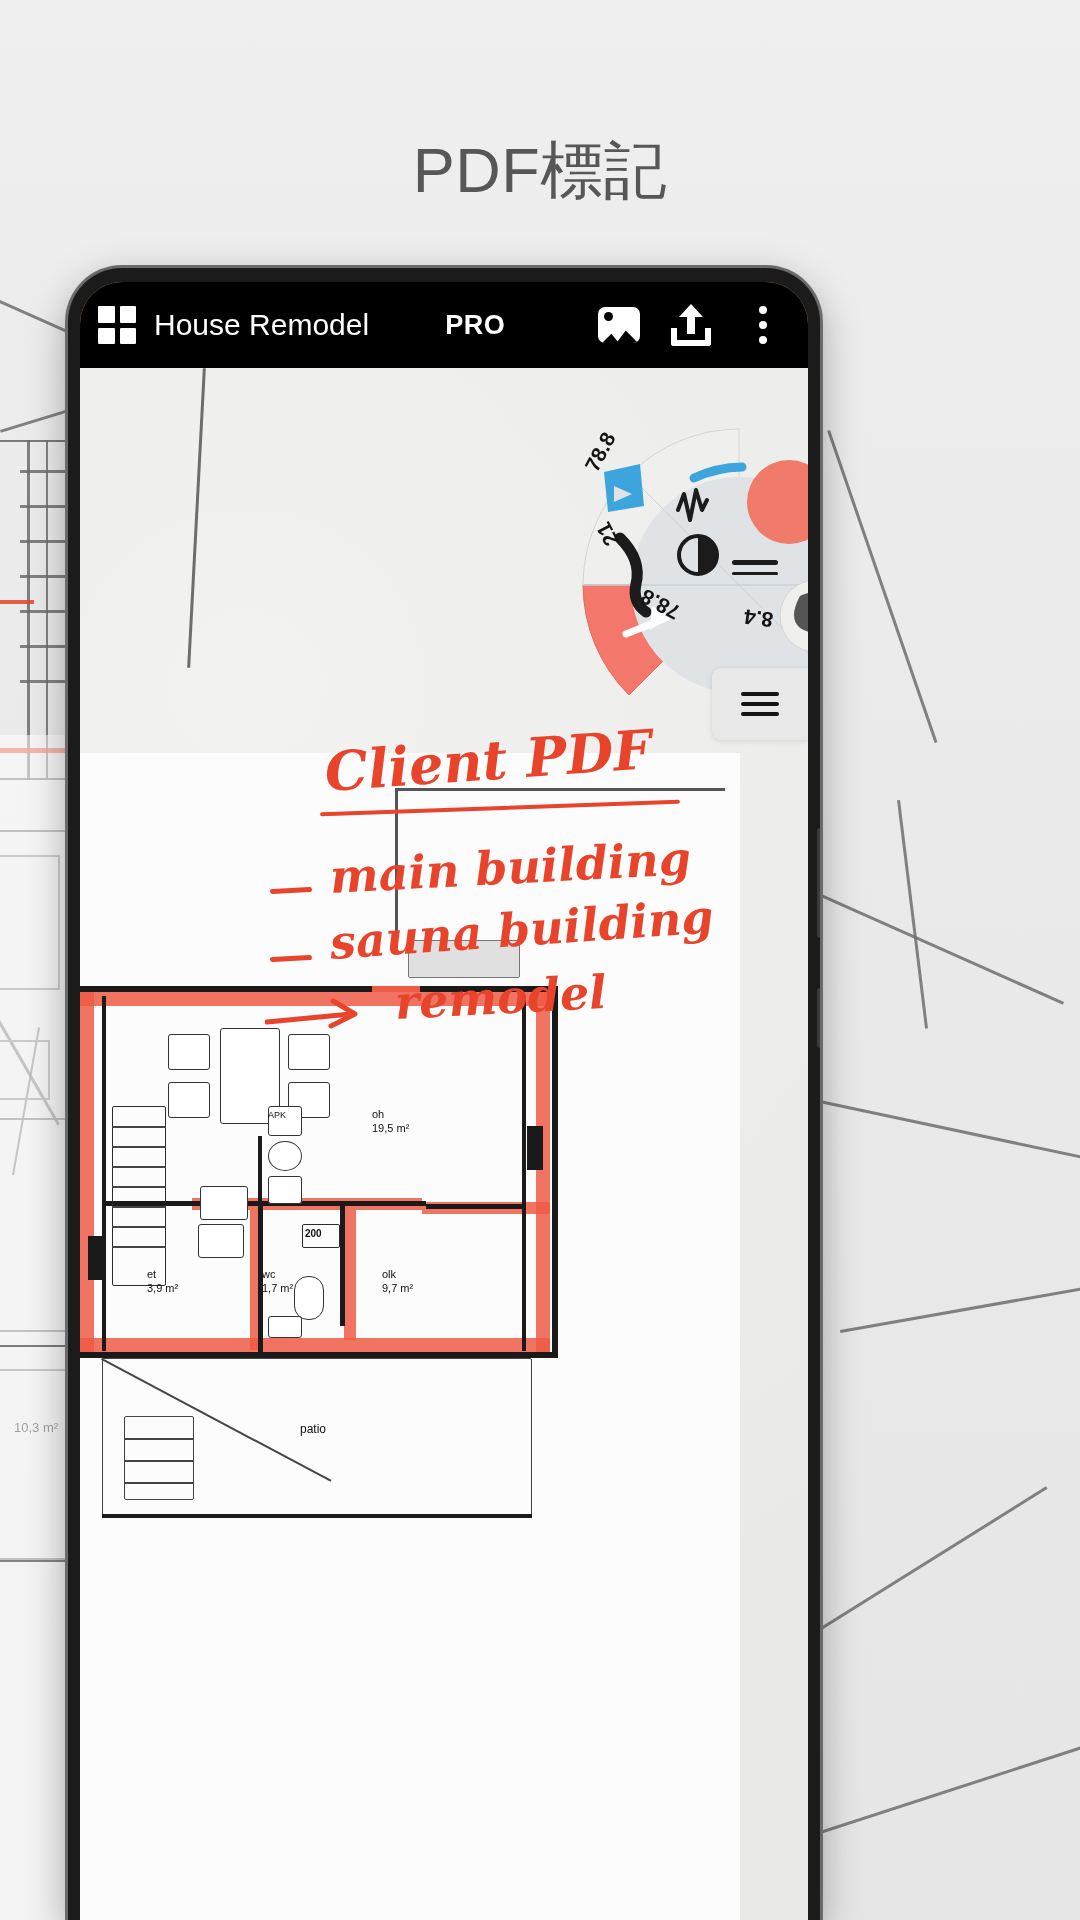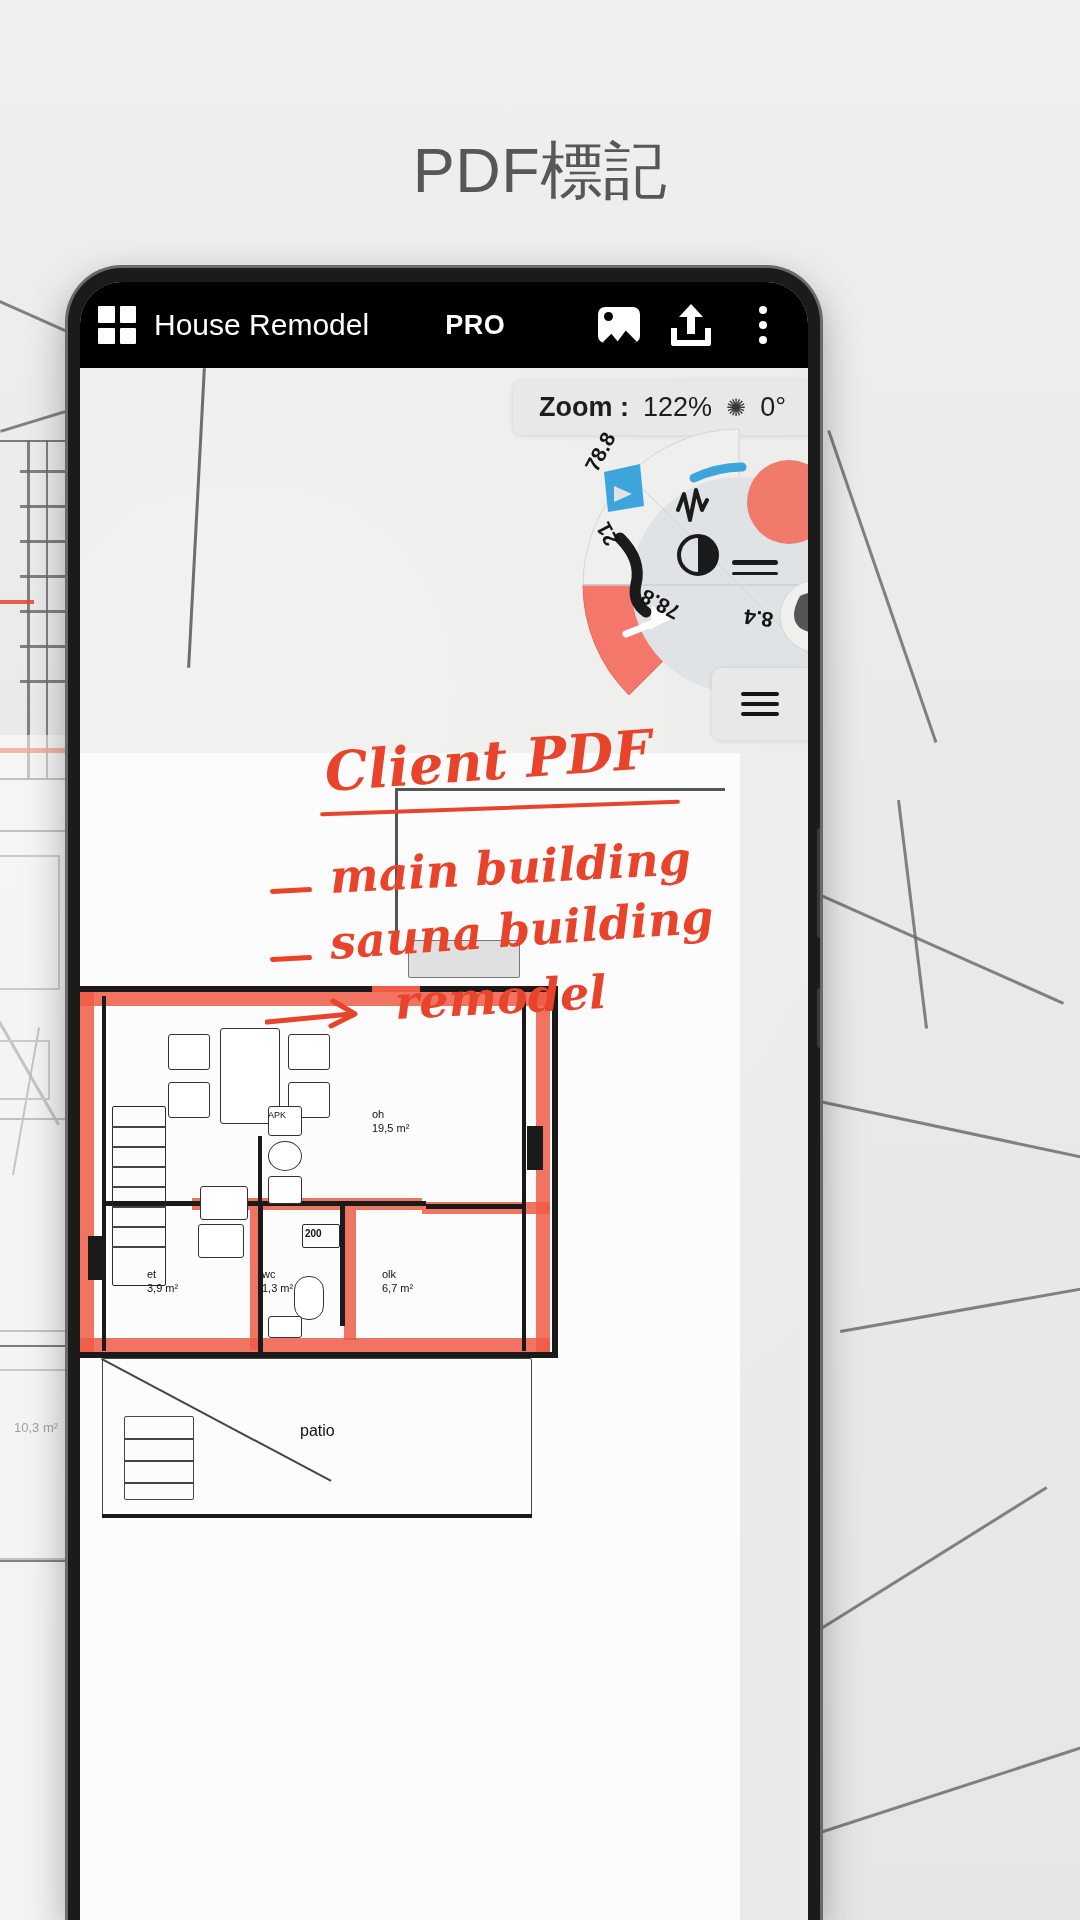--- a/index.html
+++ b/index.html
@@ -283,21 +283,21 @@
     border-radius: 2px;
   }
   .furn {
     position: absolute;
     border: 1.5px solid #333;
     border-radius: 3px;
     background: #fff;
   }
   .patio-lbl {
     position: absolute;
-    font-size: 16px; color: #111;
+    font-size: 12px; color: #111;
   }
   .area-left {
     position: absolute;
     font-size: 13px; color: #2c2c2c;
   }
 </style>
 </head>
 <body>
 
 <div class="bg-sheet">
@@ -464,46 +464,40 @@
           <div class="room-lbl" style="left:300px;top:122px;">
             <div>oh</div>
             <div>19,5  m²</div>
           </div>
           <div class="room-lbl" style="left:75px;top:282px;">
             <div>et</div>
             <div>3,9  m²</div>
           </div>
           <div class="room-lbl" style="left:190px;top:282px;">
             <div>wc</div>
-            <div>1,3  m²</div>
+            <div>1,7  m²</div>
           </div>
           <div class="room-lbl" style="left:310px;top:282px;">
             <div>olk</div>
-            <div>6,7  m²</div>
+            <div>9,7  m²</div>
           </div>
 
           <div class="plan-box" style="left:30px;top:372px;width:430px;height:160px;border-color:#444;"></div>
           <div class="plan-thin" style="left:30px;top:372px;width:260px;height:2px;background:#444;transform:rotate(28deg);transform-origin:0 0;"></div>
           <div class="plan-box" style="left:52px;top:430px;width:70px;height:84px;border-color:#444;"></div>
           <div class="plan-thin" style="left:52px;top:452px;width:70px;height:1.5px;background:#444;"></div>
           <div class="plan-thin" style="left:52px;top:474px;width:70px;height:1.5px;background:#444;"></div>
           <div class="plan-thin" style="left:52px;top:496px;width:70px;height:1.5px;background:#444;"></div>
           <div class="patio-lbl" style="left:228px;top:436px;">patio</div>
           <div class="plan-wall" style="left:30px;top:528px;width:430px;height:4px;"></div>
         </div>
 
         <div class="plan-box" style="left:468px;top:572px;width:112px;height:38px;border-color:#777;background:#e0e0e0;"></div>
       </div>
 
-      <div class="zoom-hud">
-        <span class="lbl">Zoom :</span>
-        <span class="val">122%</span>
-        <span class="sep">✺</span>
-        <span class="val">0°</span>
-      </div>
 
       <div class="radial">
         <svg width="330" height="330" viewBox="0 0 330 330">
 
           <path d="M165 165 L9 165 A156 156 0 0 1 55 55 Z" fill="#efefee" stroke="#d4d4d4" stroke-width="1"></path>
           <path d="M165 165 L55 55 A156 156 0 0 1 165 9 Z" fill="#efefee" stroke="#d4d4d4" stroke-width="1"></path>
           <path d="M165 165 L9 165 A156 156 0 0 0 55 275 Z" fill="#f3776a" stroke="#e2695d" stroke-width="1"></path>
 
           <circle cx="165" cy="165" r="108" fill="#dfe3e6"></circle>
 

